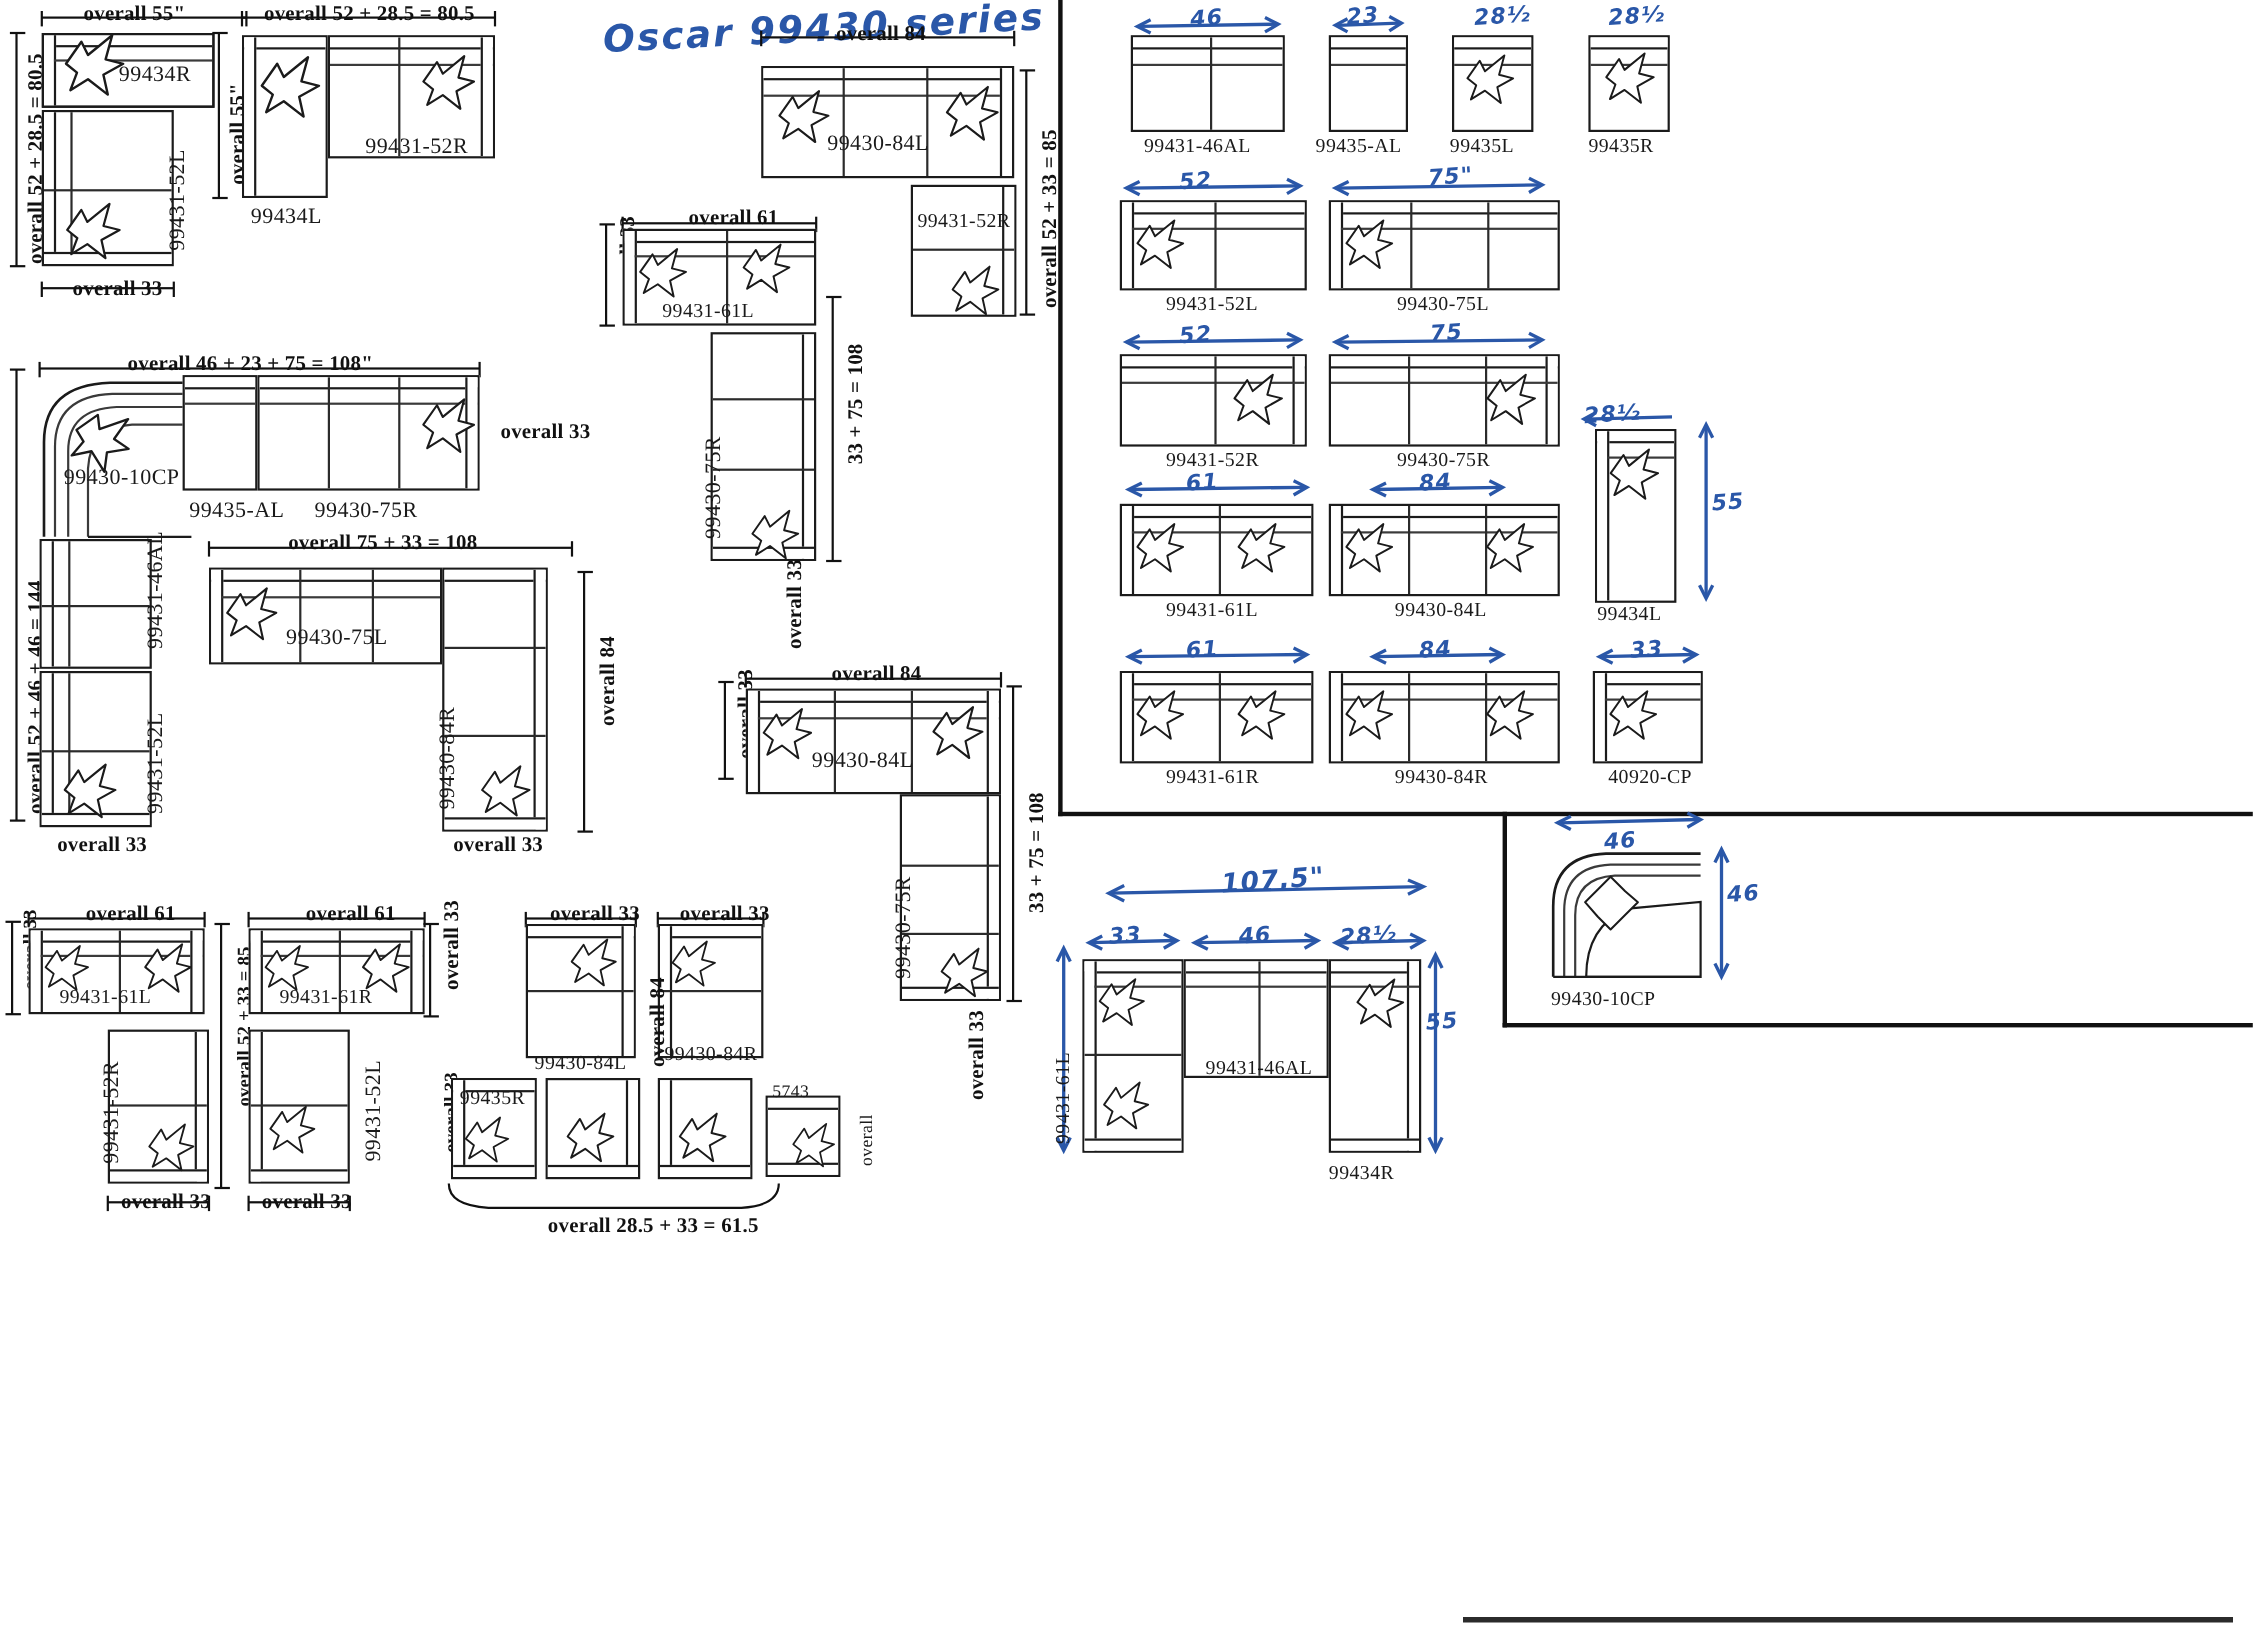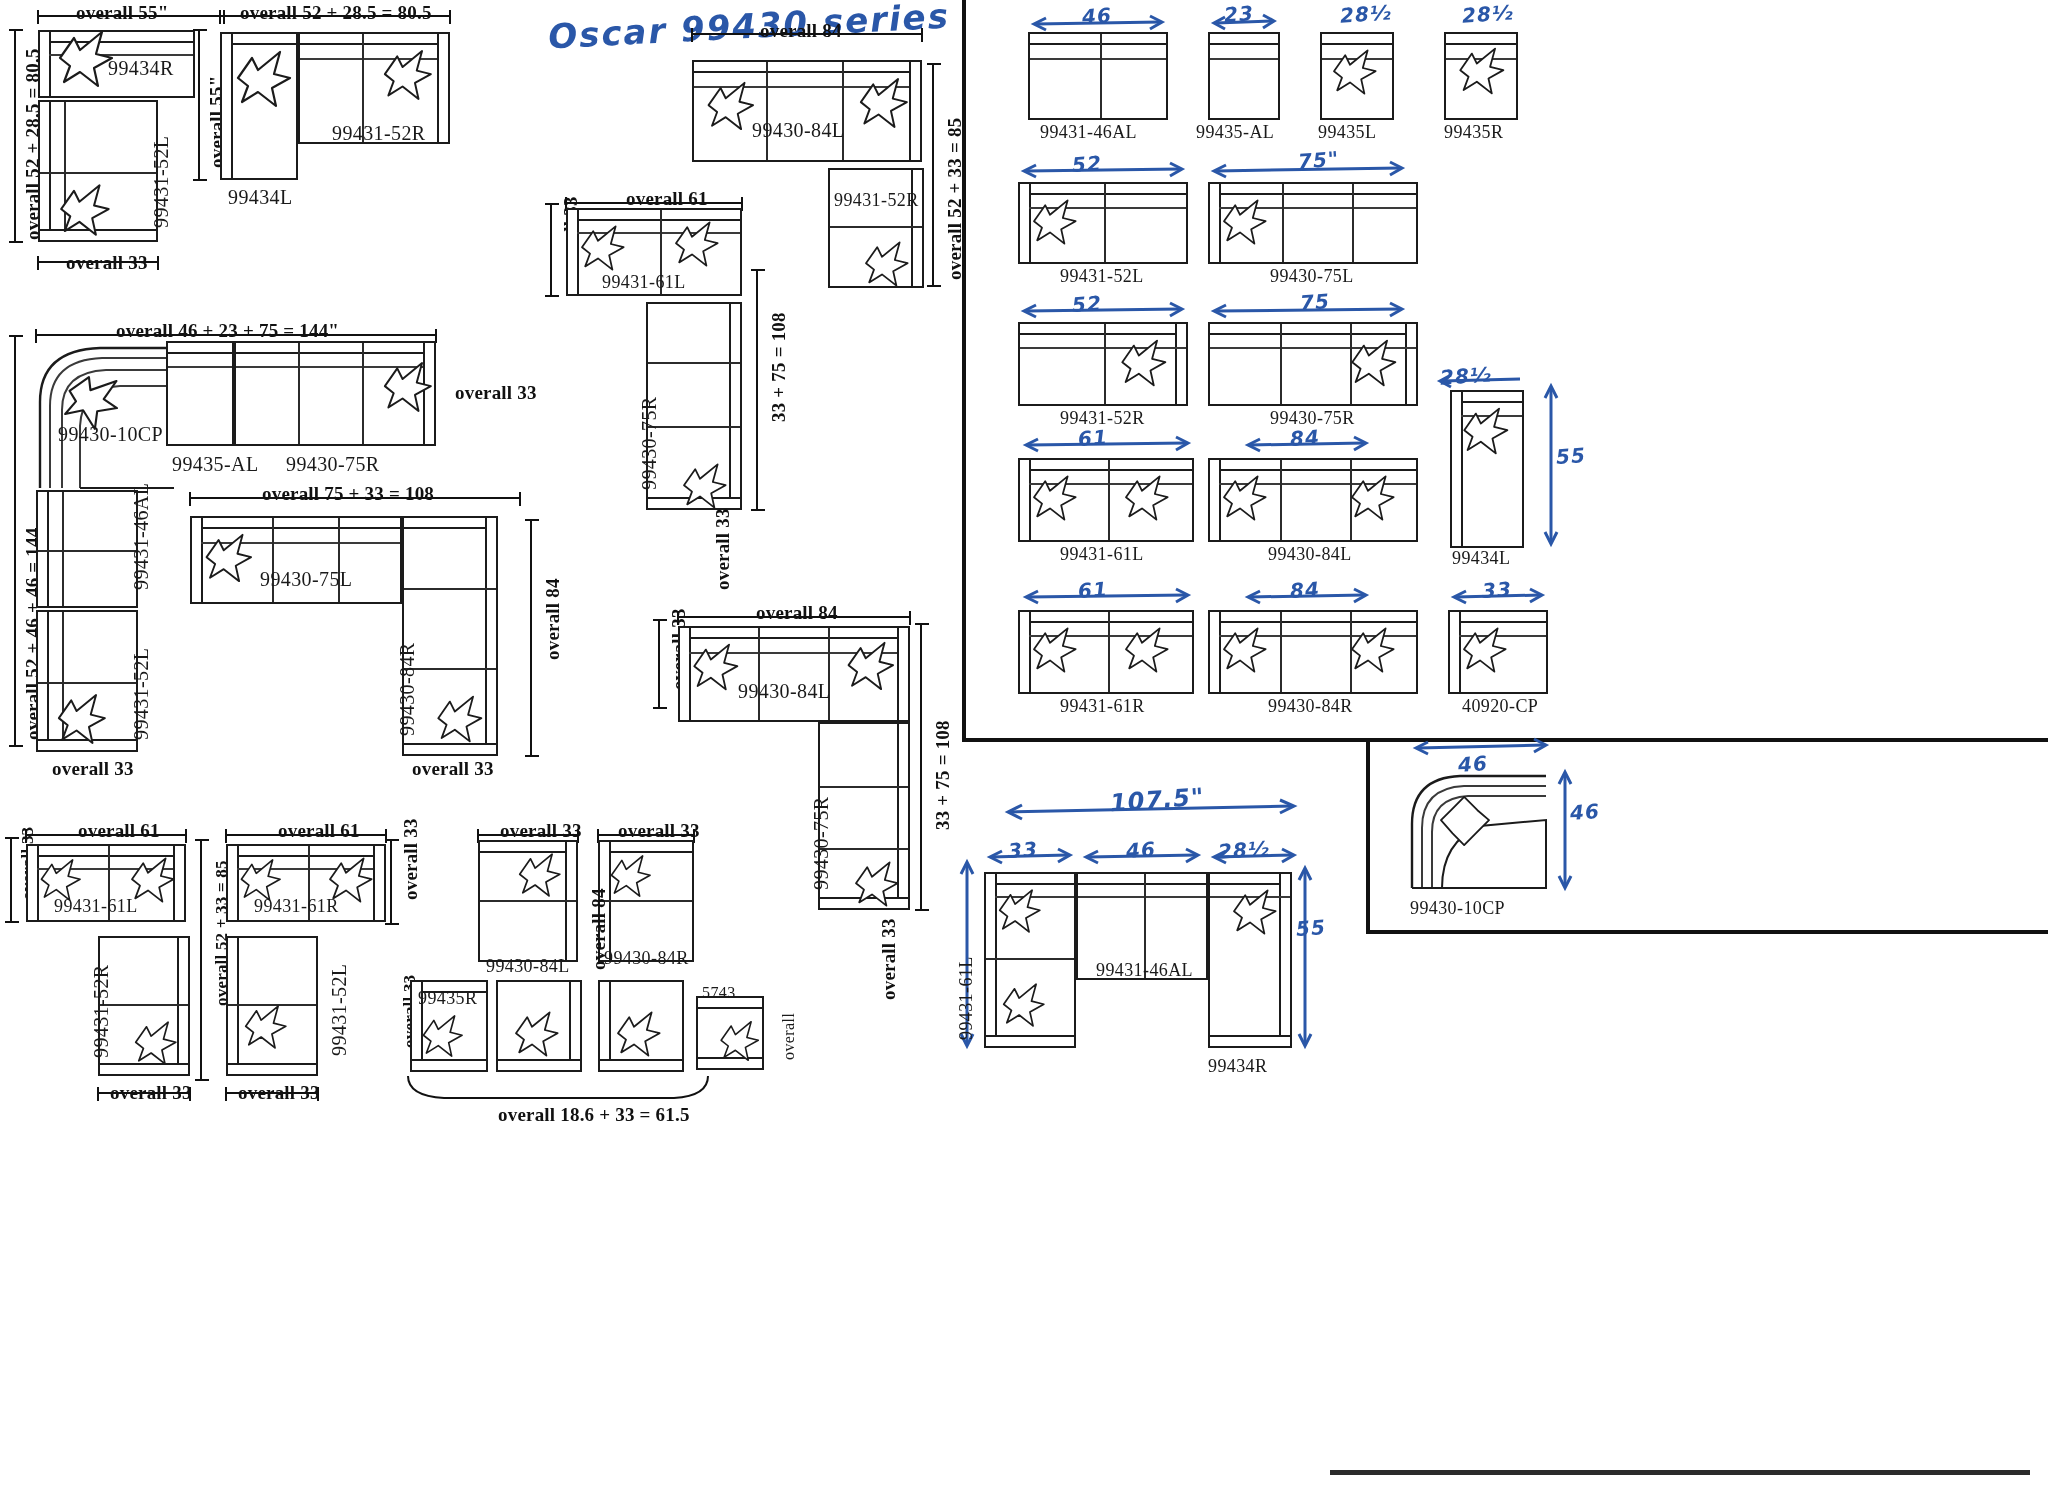--- a/index.html
+++ b/index.html
@@ -196,21 +196,21 @@
   <svg class="pillow" style="left:676px;top:458px;" width="56" height="56" viewBox="0 0 70 70">
     <path d="M10 34 L24 14 L30 26 L52 8 L46 30 L62 34 L44 44 L48 62 L30 48 L14 58 L20 42 Z" fill="#fff" stroke="#1b1b1b" stroke-width="2.2" stroke-linejoin="round"></path>
   </svg>
   <div class="model vert rot90" style="left:638px;top:490px;">99430-75R</div>
 
   <div class="dim vert rot90" style="left:768px;top:422px;">33 + 75 = 108</div>
   <div class="rule-v" style="left:756px;top:270px;height:240px;"></div>
 
   <div class="dim vert rot90" style="left:712px;top:590px;">overall 33</div>
 
-  <div class="dim" style="left:116px;top:320px;">overall 46 + 23 + 75 = 144"</div>
+  <div class="dim" style="left:116px;top:320px;">overall 46 + 23 + 75 = 108"</div>
   <div class="rule-h" style="left:36px;top:334px;width:400px;"></div>
 
   <div class="dim vert rot90" style="left:22px;top:740px;">overall 52 + 46 + 46 = 144</div>
   <div class="rule-v" style="left:14px;top:336px;height:410px;"></div>
 
   <svg class="abs" style="left:36px;top:340px;" width="140" height="150">
     <path d="M4 148 L4 62 Q4 10 64 8 L138 8" fill="none" stroke="#1b1b1b" stroke-width="2.4"></path>
     <path d="M14 148 L14 66 Q14 20 66 18 L138 18" fill="none" stroke="#3a3a3a" stroke-width="2"></path>
     <path d="M26 148 L26 70 Q26 32 70 30 L138 30" fill="none" stroke="#3a3a3a" stroke-width="2"></path>
     <path d="M44 148 L44 86 Q46 48 84 46 L138 46" fill="none" stroke="#3a3a3a" stroke-width="2"></path>
@@ -456,21 +456,21 @@
   </div>
   <svg class="pillow" style="left:714px;top:1016px;" width="50" height="50" viewBox="0 0 70 70">
     <path d="M10 34 L24 14 L30 26 L52 8 L46 30 L62 34 L44 44 L48 62 L30 48 L14 58 L20 42 Z" fill="#fff" stroke="#1b1b1b" stroke-width="2.2" stroke-linejoin="round"></path>
   </svg>
   <div class="model xs" style="left:702px;top:984px;">5743</div>
   <div class="model xs vert rot90" style="left:780px;top:1060px;">overall</div>
 
   <svg class="abs" style="left:404px;top:1072px;" width="320" height="34">
     <path d="M4 4 Q4 24 40 26 L270 26 Q304 24 304 4" fill="none" stroke="#111" stroke-width="2"></path>
   </svg>
-  <div class="dim" style="left:498px;top:1104px;">overall 18.6 + 33 = 61.5</div>
+  <div class="dim" style="left:498px;top:1104px;">overall 28.5 + 33 = 61.5</div>
 
   <div id="catalog-frame" style="left:962px;top:0px;width:1086px;height:738px;border-top:none;border-right:none;"></div>
   <div id="cp-frame" style="left:1366px;top:738px;width:682px;height:192px;border-right:none;border-bottom:4px solid #111;"></div>
 
   <svg class="blue-arrow" style="left:1028px;top:12px;" width="140" height="20">
     <path d="M8 12 L132 10" stroke="#2a57a8" stroke-width="3" fill="none"></path>
     <path d="M18 6 L6 12 L18 18" stroke="#2a57a8" stroke-width="3" fill="none"></path>
     <path d="M122 4 L134 10 L122 17" stroke="#2a57a8" stroke-width="3" fill="none"></path>
   </svg>
   <div class="hand sm" style="left:1082px;top:4px;">46</div>

